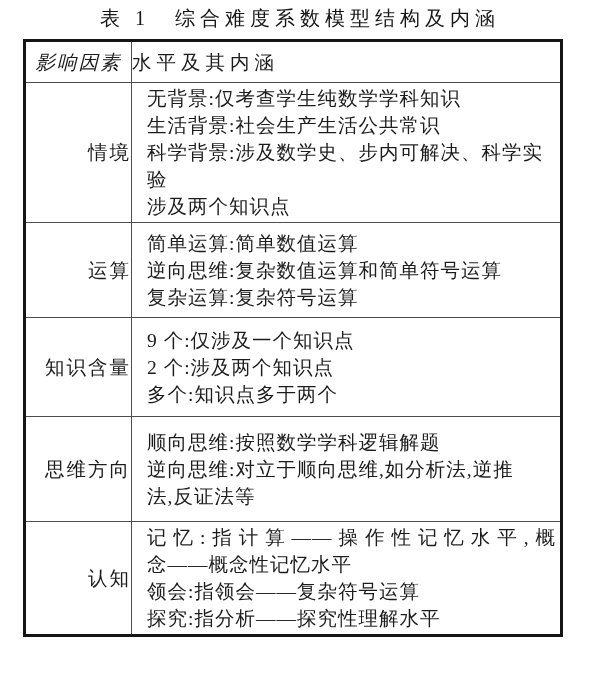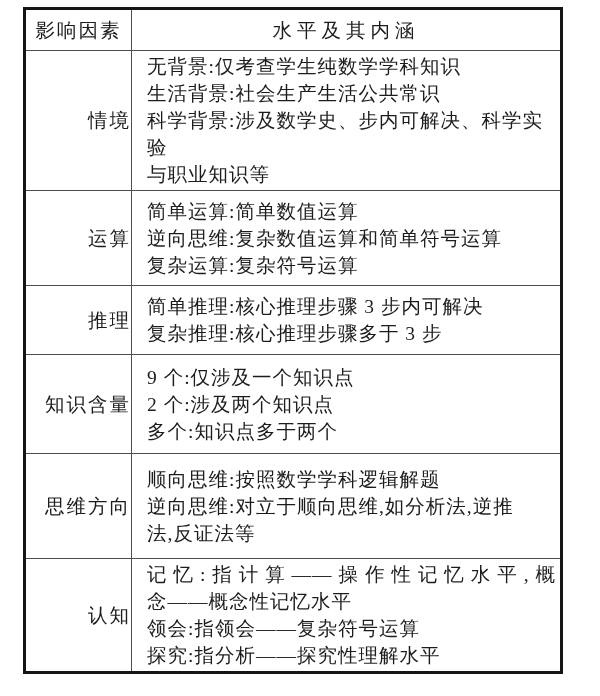--- a/index.html
+++ b/index.html
@@ -41,23 +41,24 @@
   tr.row-0 { height: 124px; }
   tr.row-1 { height: 95px; }
   tr.row-2 { height: 69px; }
   tr.row-3 { height: 99px; }
   tr.row-4 { height: 105px; }
   tr.row-5 { height: 110px; }
   th.h-factor {
     text-align: center;
     font-size: 19.5px;
     letter-spacing: 2px;
+    font-style: italic;
   }
   th.h-levels {
-    text-align: center;
+    text-align: left;
     font-size: 19.5px;
     letter-spacing: 5px;
   }
   th.factor {
     text-align: right;
     font-size: 19.5px;
     letter-spacing: 2px;
   }
   td.levels {
     padding: 2px 4px 2px 15px;
@@ -71,20 +72,21 @@
   tr.row-5 .level:first-child .level-line:first-child {
     text-align: justify;
     text-align-last: justify;
   }
 </style>
 </head>
 <body>
 
 <div>
 
+  <div class="caption">表 1　综合难度系数模型结构及内涵</div>
 
   <table class="model-table">
     <colgroup>
       <col class="c-factor">
       <col class="c-levels">
     </colgroup>
     <thead>
       <tr class="header-row">
         <th class="h-factor">影响因素</th>
         <th class="h-levels">水平及其内涵</th>
@@ -95,46 +97,35 @@
           <th class="factor">情境</th>
           <td class="levels">
             <div class="level">
               <div class="level-line">无背景:仅考查学生纯数学学科知识</div>
             </div>
             <div class="level">
               <div class="level-line">生活背景:社会生产生活公共常识</div>
             </div>
             <div class="level">
               <div class="level-line">科学背景:涉及数学史、步内可解决、科学实验</div>
-              <div class="level-line">与职业知识等</div>
+              <div class="level-line">涉及两个知识点</div>
             </div>
           </td>
         </tr>
         <tr class="row-1">
           <th class="factor">运算</th>
           <td class="levels">
             <div class="level">
               <div class="level-line">简单运算:简单数值运算</div>
             </div>
             <div class="level">
               <div class="level-line">逆向思维:复杂数值运算和简单符号运算</div>
             </div>
             <div class="level">
               <div class="level-line">复杂运算:复杂符号运算</div>
-            </div>
-          </td>
-        </tr>
-        <tr class="row-2">
-          <th class="factor">推理</th>
-          <td class="levels">
-            <div class="level">
-              <div class="level-line">简单推理:核心推理步骤 3 步内可解决</div>
-            </div>
-            <div class="level">
-              <div class="level-line">复杂推理:核心推理步骤多于 3 步</div>
             </div>
           </td>
         </tr>
         <tr class="row-3">
           <th class="factor">知识含量</th>
           <td class="levels">
             <div class="level">
               <div class="level-line">9 个:仅涉及一个知识点</div>
             </div>
             <div class="level">

